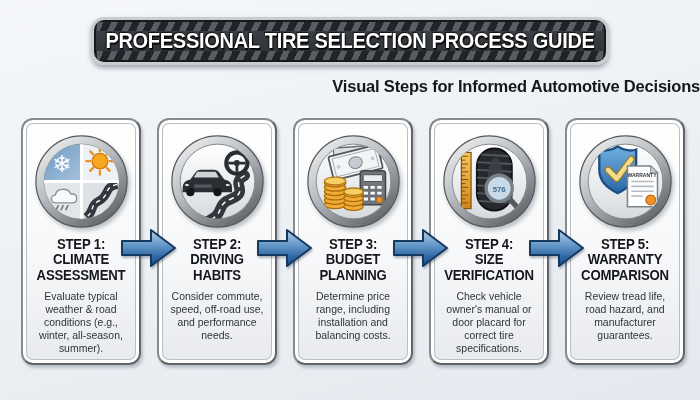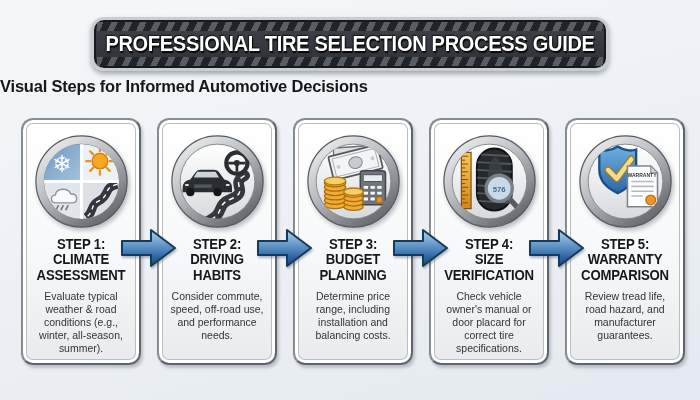--- a/index.html
+++ b/index.html
@@ -3,42 +3,42 @@
 <meta charset="utf-8">
 <style>
   html,body{margin:0;padding:0;}
   #canvas{
     position:relative;width:700px;height:400px;overflow:hidden;
     background:linear-gradient(165deg,#f5f7fa 0%,#ecf0f4 55%,#e4e9ef 100%);
     font-family:"Liberation Sans",sans-serif;
   }
   
   .banner{
-    position:absolute;top:17px;left:91px;width:518px;height:54px;
+    position:absolute;top:17px;left:91px;width:518px;height:48px;
     border-radius:13px;box-sizing:border-box;
     background:linear-gradient(180deg,#41454b 0%,#2c2f34 100%);
     border:3px solid #c9ccd0;
     box-shadow:0 3px 5px rgba(60,70,85,.45), inset 0 0 0 2px #17191c;
     overflow:hidden;
   }
   .banner::before,.banner::after{
     content:"";position:absolute;left:3px;right:3px;height:9px;
     background:repeating-linear-gradient(115deg,#5a5f66 0 6px,#1f2226 6px 13px);
     opacity:.95;
   }
   .banner::before{top:2px;}
   .banner::after{bottom:2px;}
   .banner-title{
     position:absolute;inset:0;display:flex;align-items:center;justify-content:center;
     color:#ffffff;font-weight:bold;font-size:21.5px;white-space:nowrap;
     transform:scaleX(.93);letter-spacing:-.3px;
     text-shadow:0 0 2px #000,1px 2px 1px rgba(0,0,0,.85),-1px -1px 1px rgba(0,0,0,.6);
   }
   .subtitle{
-    position:absolute;top:77px;left:0;width:700px;text-align:left;
+    position:absolute;top:77px;left:0;width:700px;text-align:right;
     font-size:16.5px;font-weight:bold;color:#15171a;letter-spacing:-.2px;
   }
   
   .cards{position:absolute;top:118px;left:21px;display:flex;gap:16px;}
   .card{
     box-sizing:border-box;width:120px;height:247px;border-radius:12px;
     border:2px solid;border-color:#878c91 #606569 #606569 #878c91;
     background:linear-gradient(180deg,#ffffff 0%,#f7f8f9 55%,#e8eaed 100%);
     box-shadow:inset 0 0 0 3px #ffffff, inset 0 0 0 4px #b9bec3,
                2px 3px 3px rgba(100,110,125,.35);

